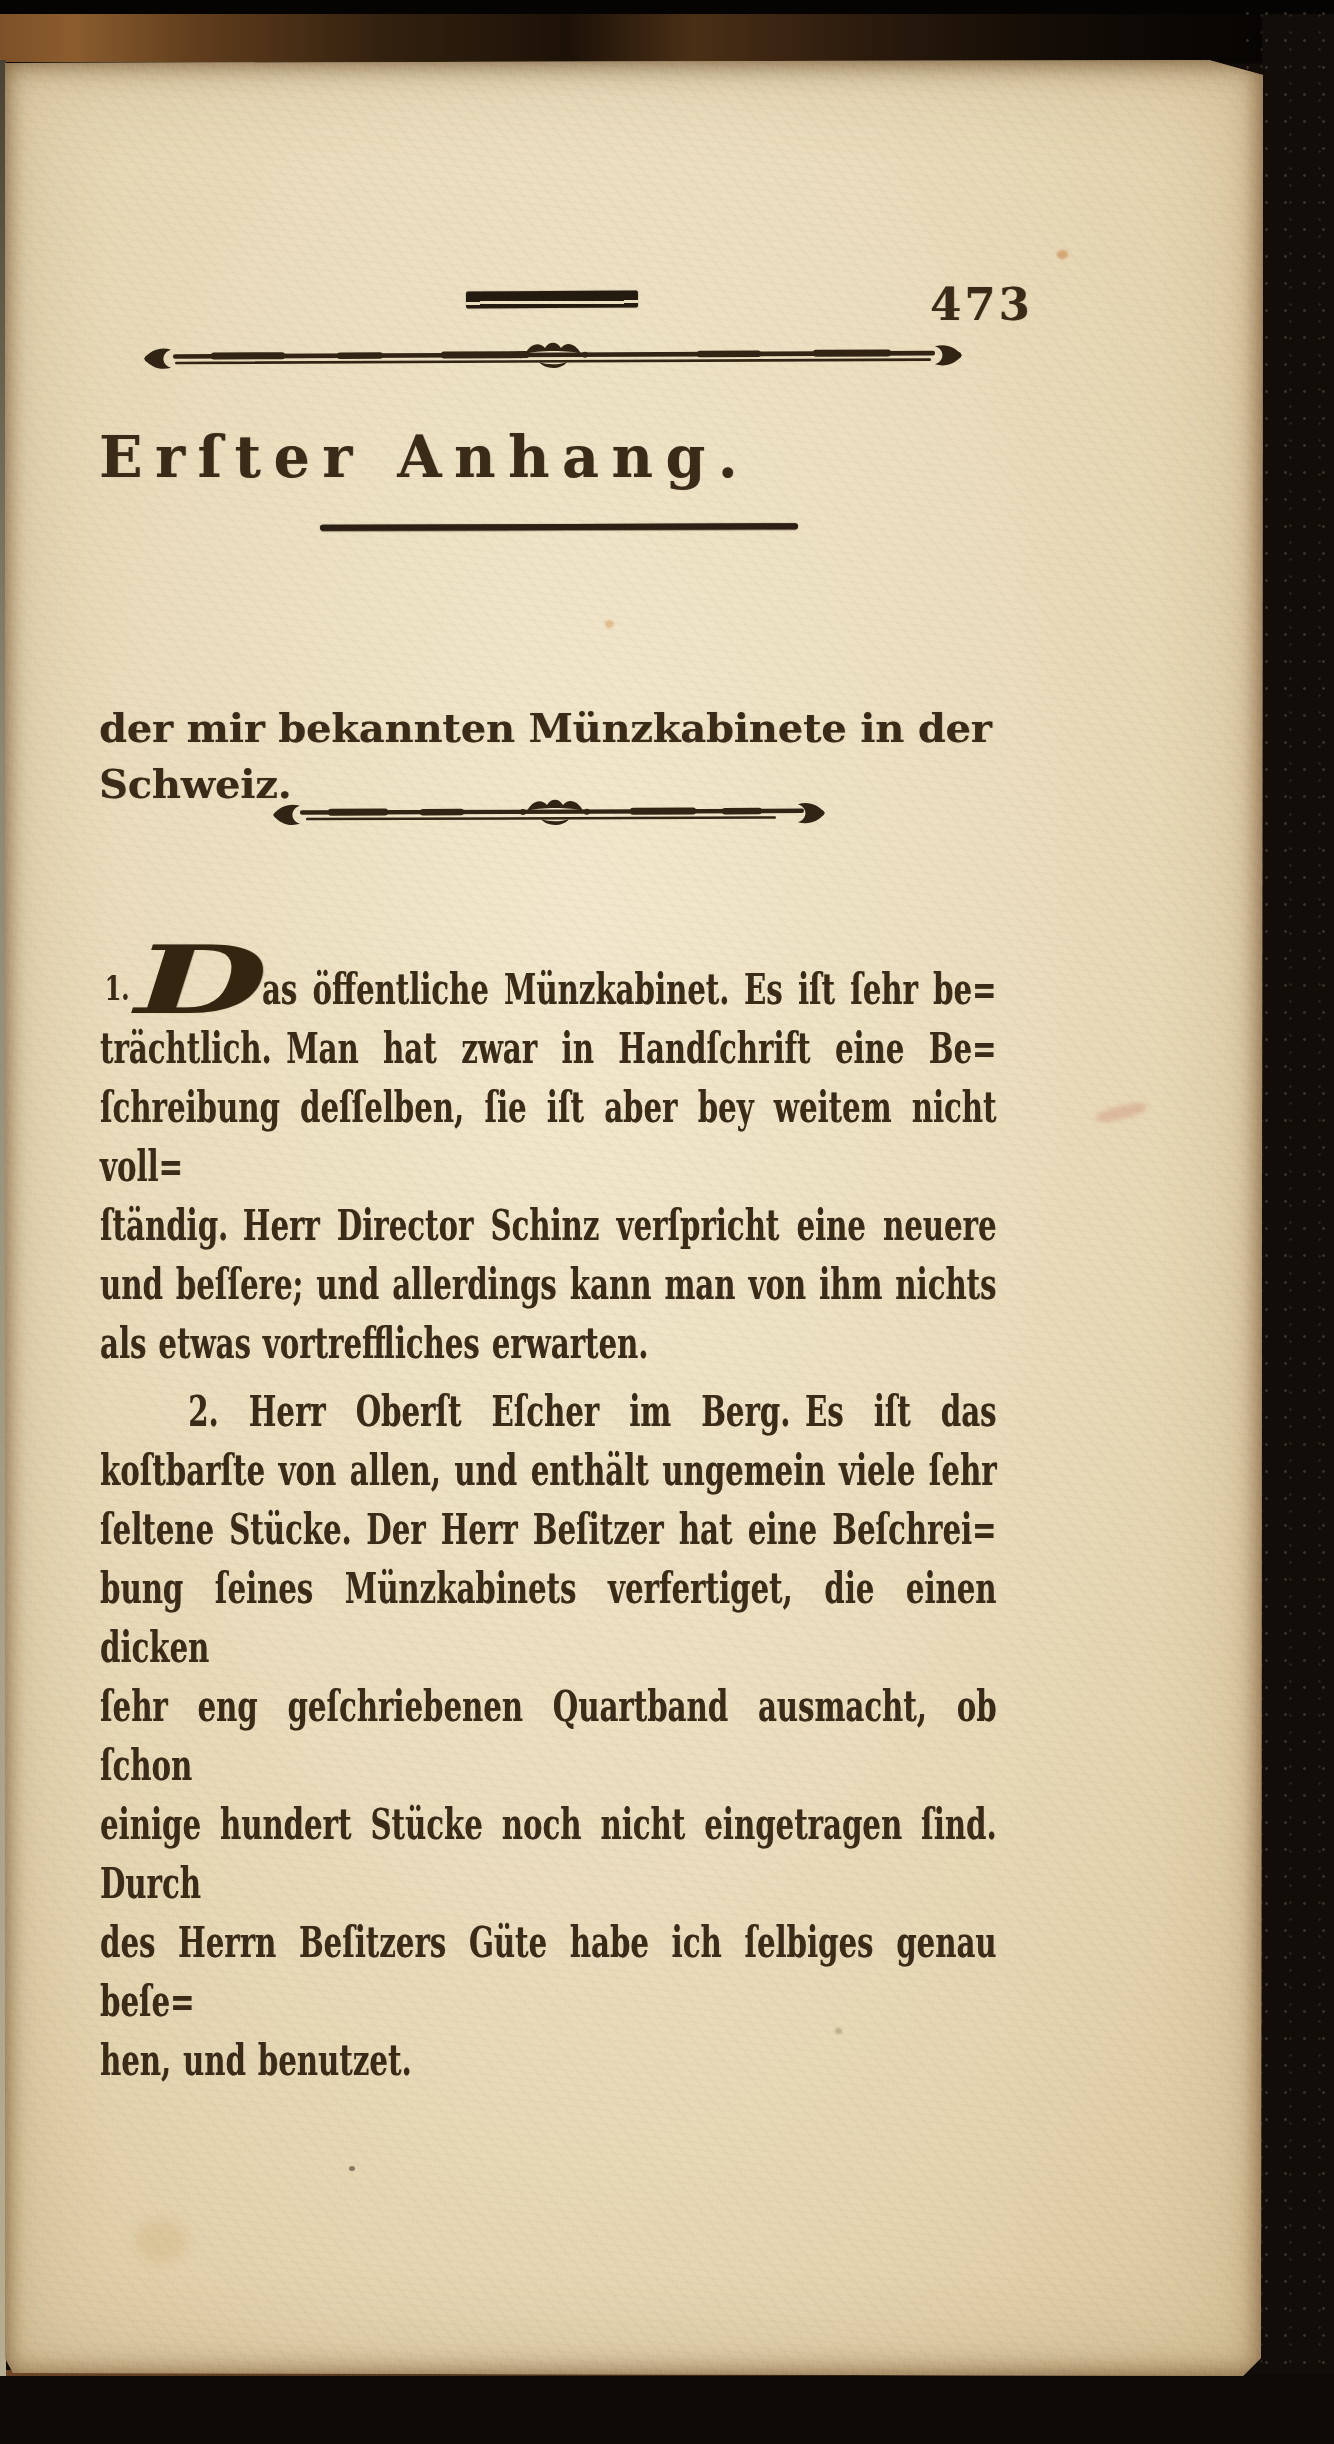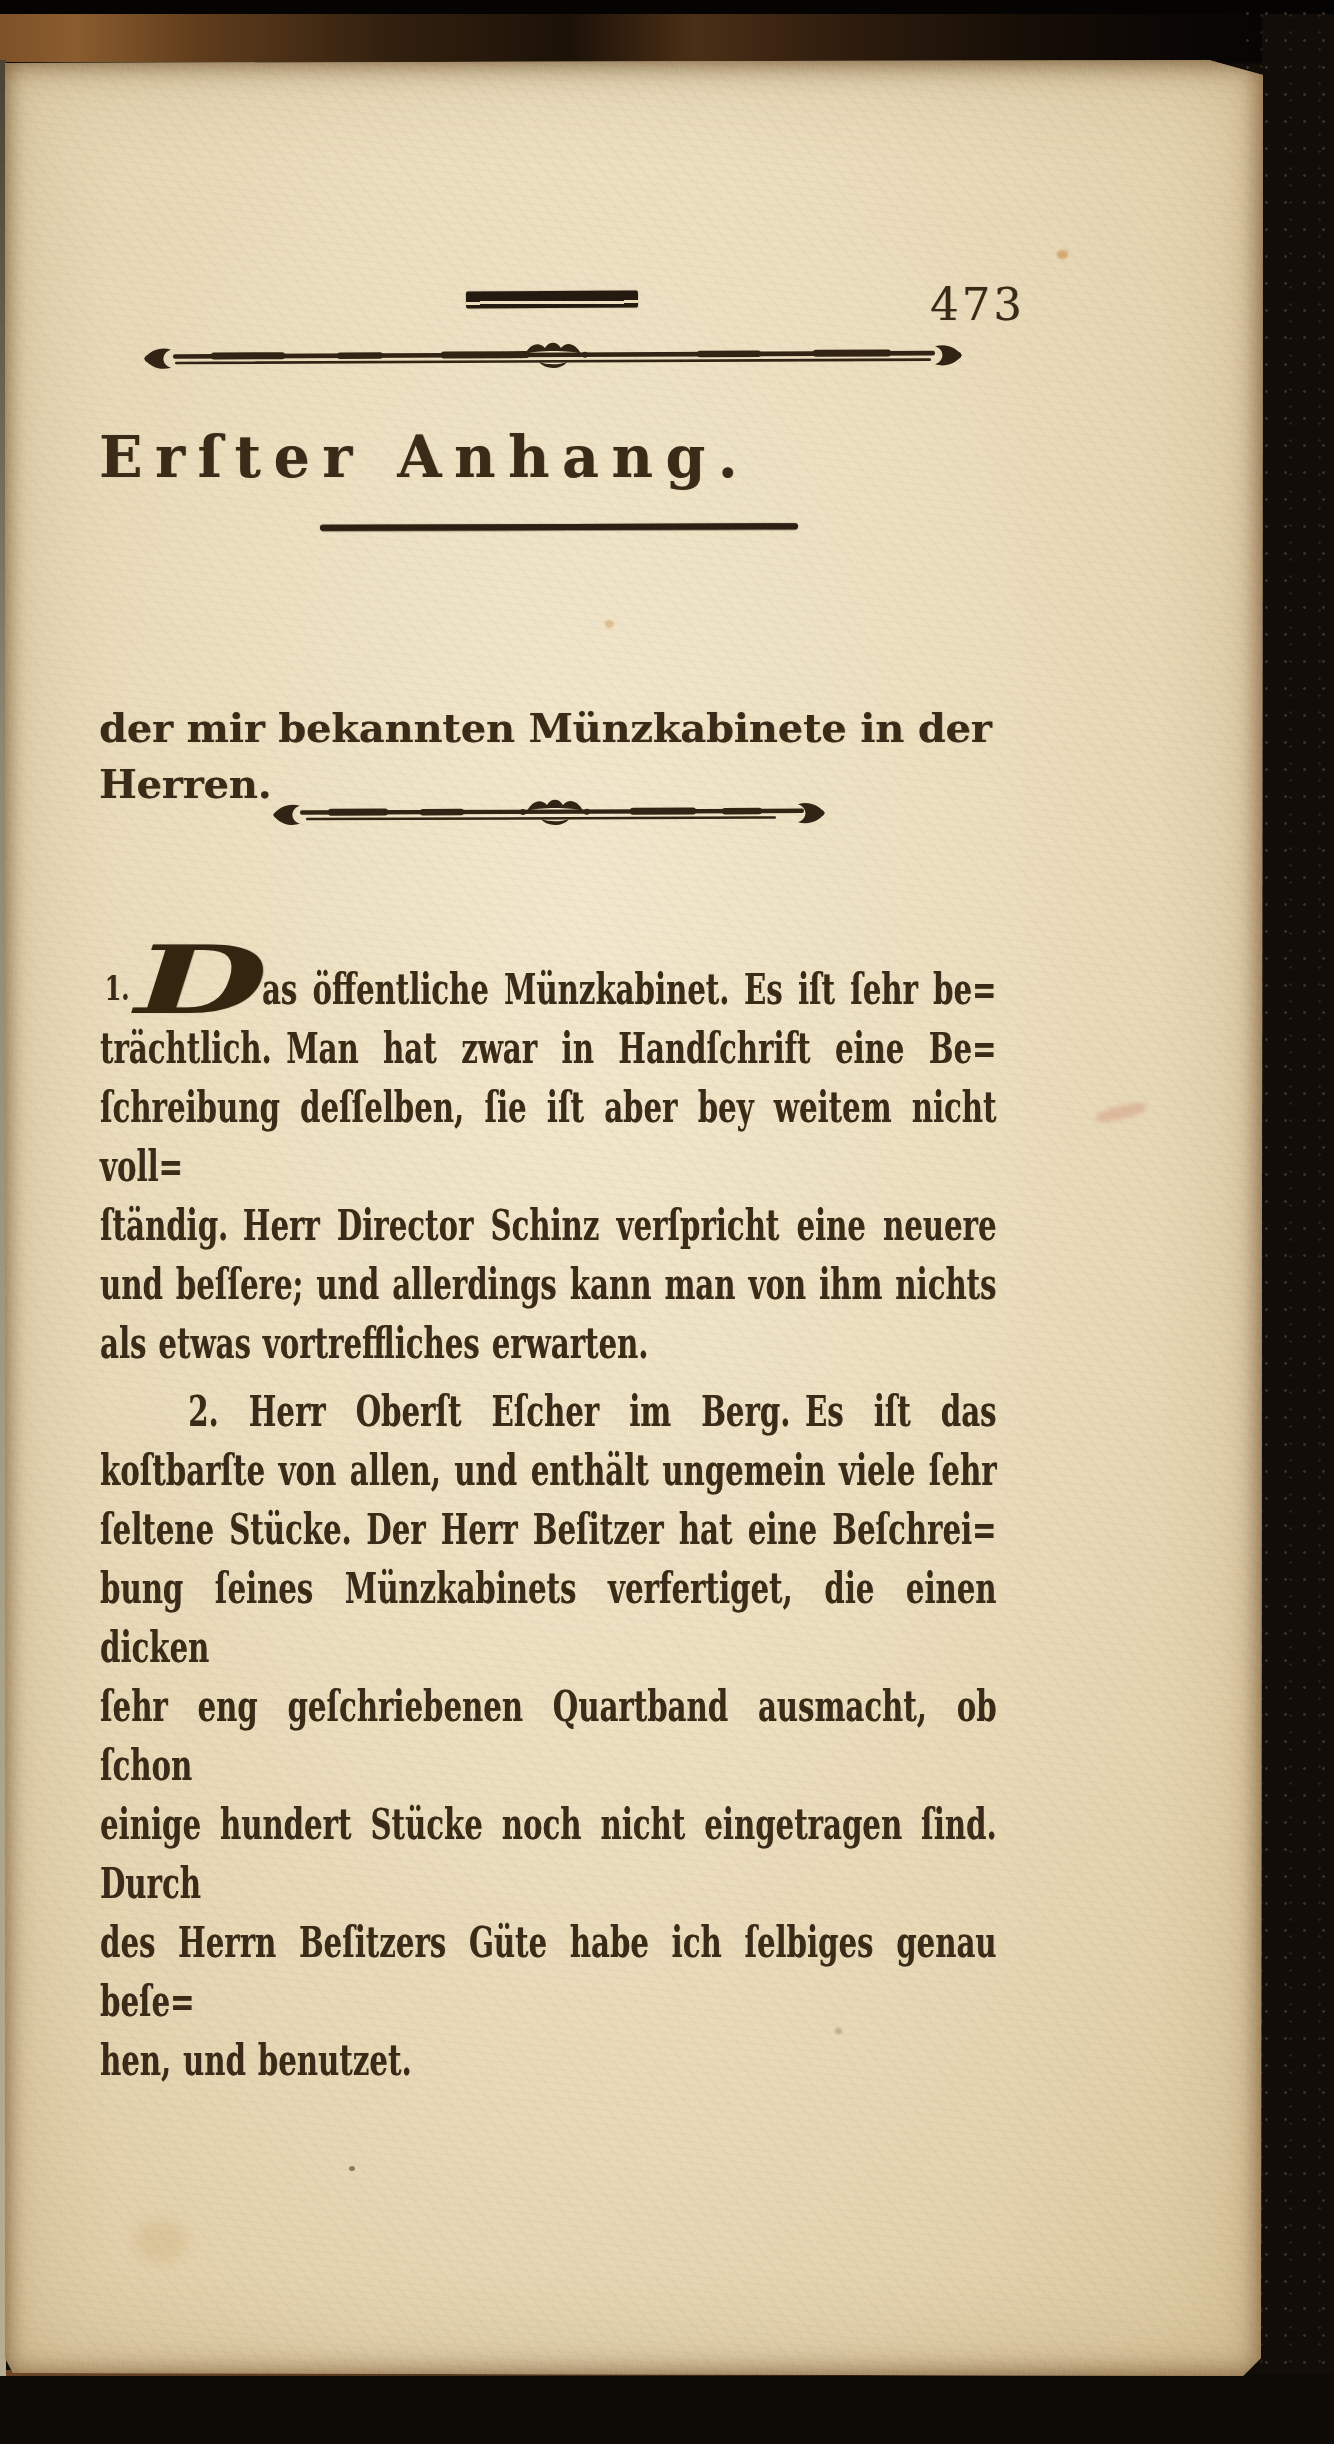--- a/index.html
+++ b/index.html
@@ -69,21 +69,21 @@
   .ink { color:#3a2b19; text-shadow:.4px .4px .7px rgba(58,43,25,.45); }
 
   .short-rule {
     position:absolute; left:461px; top:231px; width:172px; height:17px;
     background:linear-gradient(180deg,#241a10 0 10px, rgba(0,0,0,0) 10px 13px, #241a10 13px 17px);
     transform:rotate(-.4deg); border-radius:2px;
     box-shadow:0 0 1px rgba(36,26,16,.8);
   }
   .page-number {
     position:absolute; left:925px; top:222px; width:90px;
-    font-size:45px; font-weight:normal; letter-spacing:3px; line-height:1;
+    font-size:45px; font-weight:bold; letter-spacing:3px; line-height:1;
     text-align:left;
   }
   .orn { position:absolute; }
   .rule1 { left:136px; top:281px; width:824px; height:32px; transform:rotate(-.25deg); }
   .rule2 {
     position:absolute; left:315px; top:464px; width:478px; height:6px;
     background:#2b2013; border-radius:3px; transform:rotate(-.2deg);
     box-shadow:0 2px 1px -1px rgba(43,32,19,.45), 0 0 1px rgba(43,32,19,.9);
   }
   .rule3 { left:265px; top:737px; width:558px; height:34px; transform:rotate(-.2deg); }
@@ -160,21 +160,21 @@
         <path d="M821,16 C814,7 804,4 794,7 C804,10 804,22 794,25 C804,28 814,25 821,16 Z"></path>
         <circle cx="817" cy="16" r="3.2"></circle>
       </g>
     </svg>
 
     <div class="center-block appendix-heading ink">Erſter Anhang.</div>
 
     <div class="rule2"></div>
 
 
-    <div class="center-block subtitle ink">der mir bekannten Münzkabinete in der Herren.</div>
+    <div class="center-block subtitle ink">der mir bekannten Münzkabinete in der Schweiz.</div>
 
     <svg class="orn rule3" viewBox="0 0 558 34">
       <g fill="#312414" stroke="none">
         <path d="M3,17 C10,8 20,5 30,8 C20,11 20,23 30,26 C20,29 10,26 3,17 Z"></path>
         <circle cx="7" cy="17" r="3"></circle>
         <rect x="30" y="12.5" width="504" height="4.4" rx="2"></rect>
         <rect x="36" y="20" width="470" height="2.5" rx="1.2"></rect>
         <rect x="58" y="11" width="60" height="7" rx="3"></rect>
         <rect x="150" y="11.5" width="44" height="6.5" rx="3"></rect>
         <rect x="360" y="11" width="66" height="7" rx="3"></rect>

